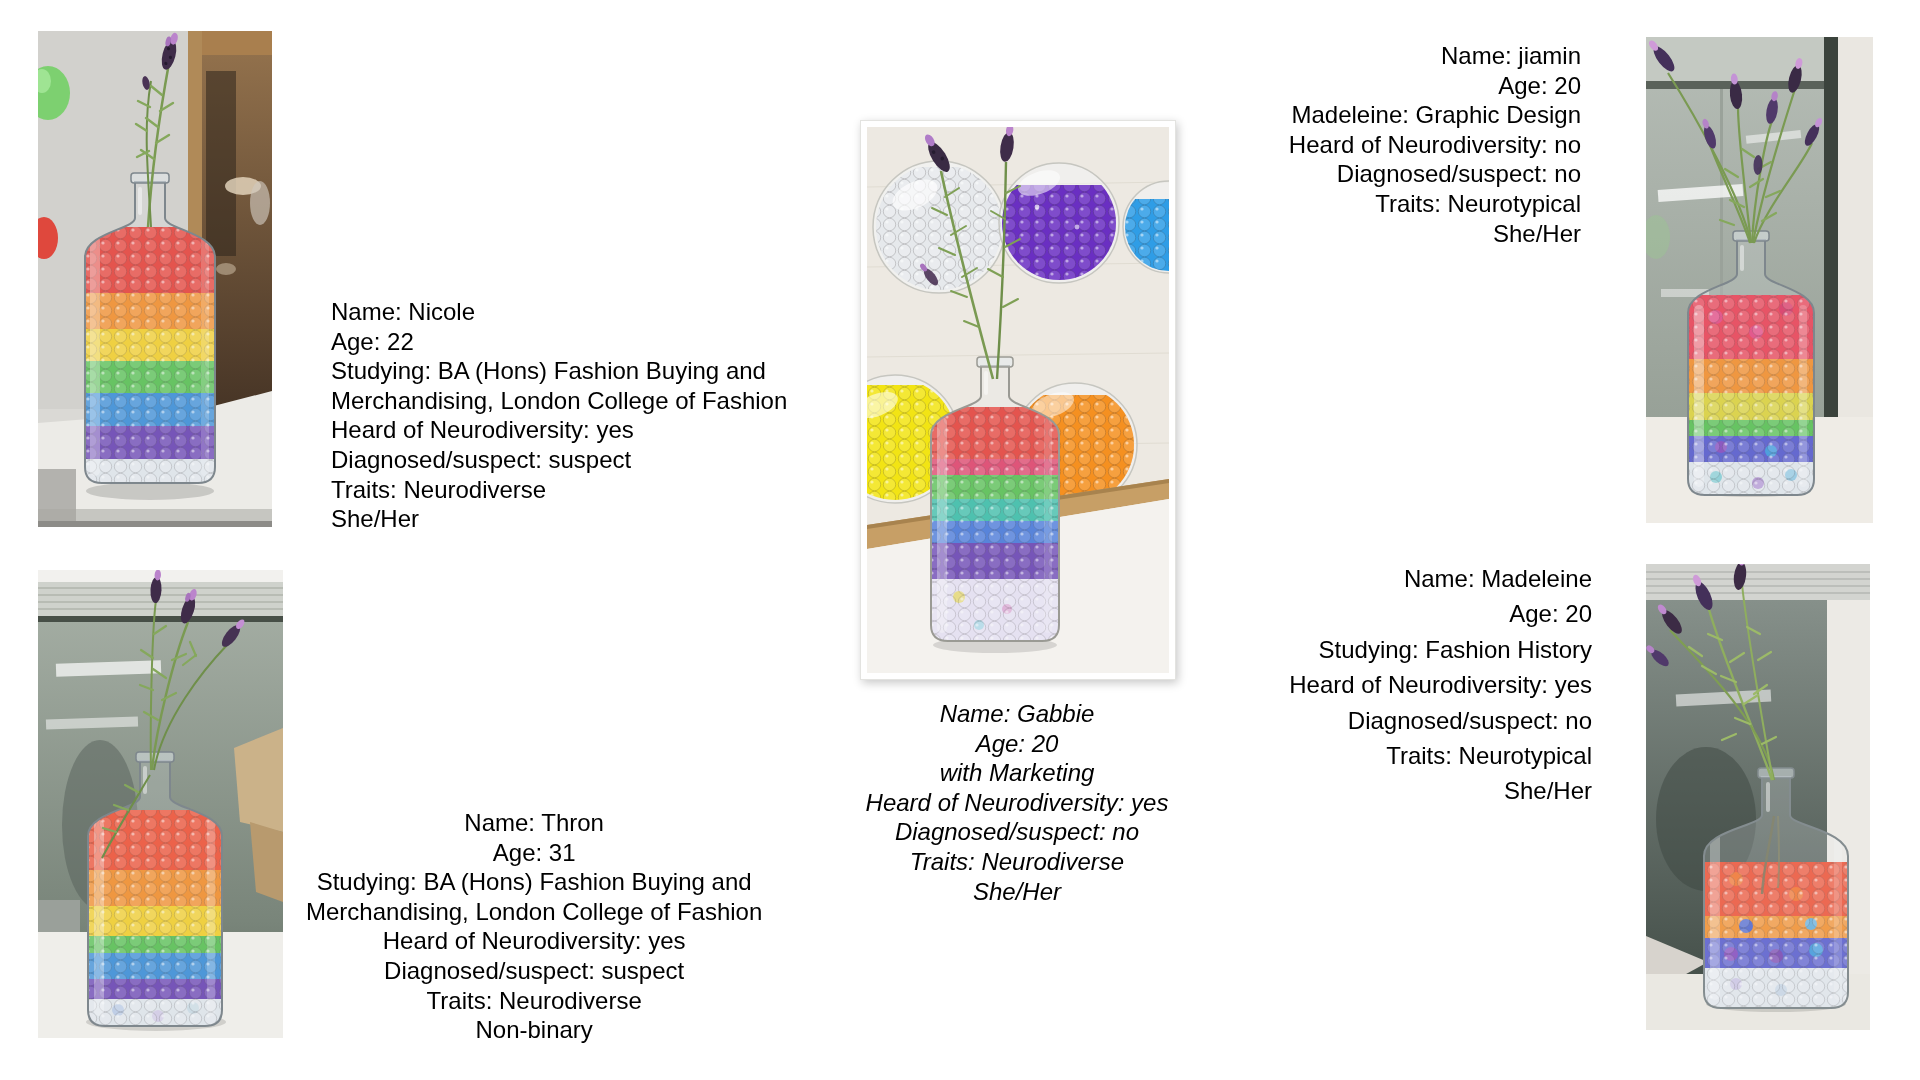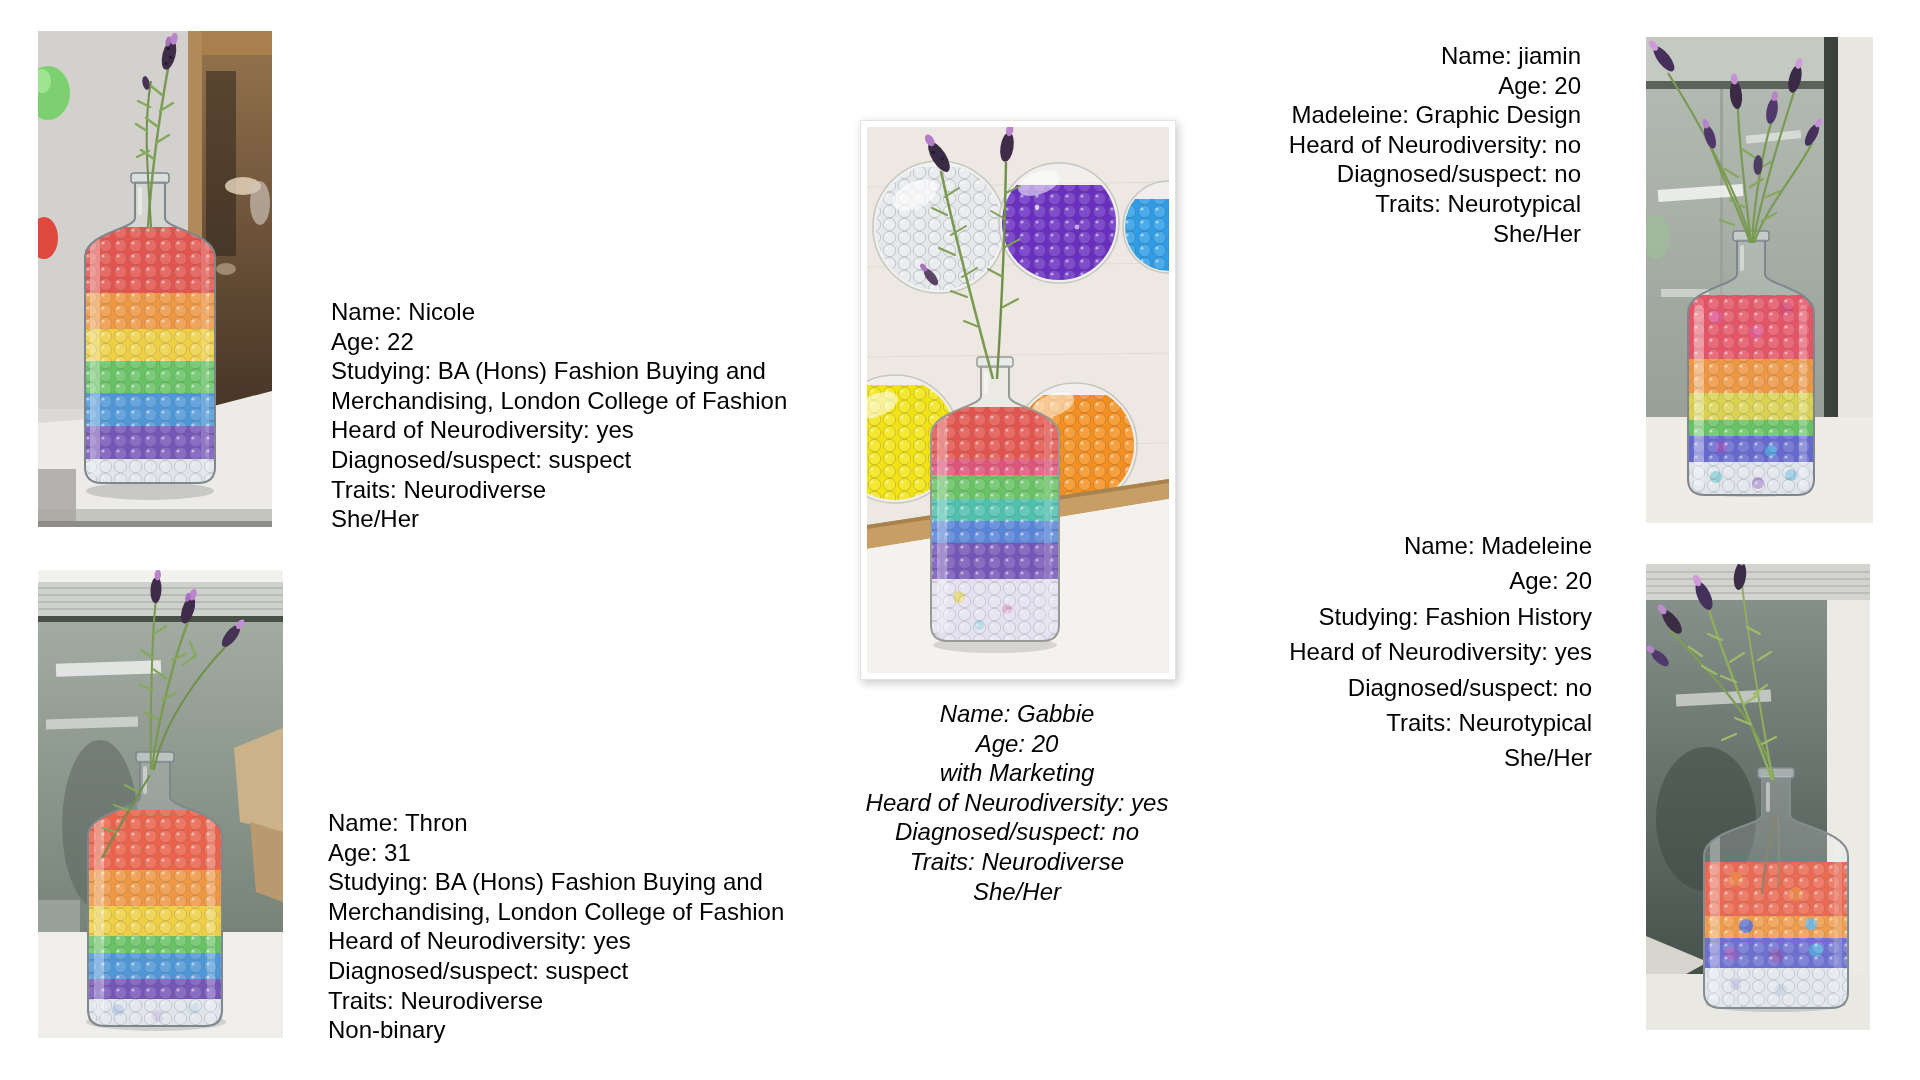--- a/index.html
+++ b/index.html
@@ -527,21 +527,21 @@
     <div class="pline">Name: Nicole</div>
     <div class="pline">Age: 22</div>
     <div class="pline">Studying: BA (Hons) Fashion Buying and</div>
     <div class="pline">Merchandising, London College of Fashion</div>
     <div class="pline">Heard of Neurodiversity: yes</div>
     <div class="pline">Diagnosed/suspect: suspect</div>
     <div class="pline">Traits: Neurodiverse</div>
     <div class="pline">She/Her</div>
   </div>
 
-  <div class="profile" style="left:328px;top:808px;">
+  <div class="profile" style="left:306px;top:808px;text-align:center;">
     <div class="pline">Name: Thron</div>
     <div class="pline">Age: 31</div>
     <div class="pline">Studying: BA (Hons) Fashion Buying and</div>
     <div class="pline">Merchandising, London College of Fashion</div>
     <div class="pline">Heard of Neurodiversity: yes</div>
     <div class="pline">Diagnosed/suspect: suspect</div>
     <div class="pline">Traits: Neurodiverse</div>
     <div class="pline">Non-binary</div>
   </div>
 
@@ -558,21 +558,21 @@
   <div class="profile prof-right" style="left:1181px;top:41px;width:400px;">
     <div class="pline">Name: jiamin</div>
     <div class="pline">Age: 20</div>
     <div class="pline">Madeleine: Graphic Design</div>
     <div class="pline">Heard of Neurodiversity: no</div>
     <div class="pline">Diagnosed/suspect: no</div>
     <div class="pline">Traits: Neurotypical</div>
     <div class="pline">She/Her</div>
   </div>
 
-  <div class="profile prof-right prof-loose" style="left:1192px;top:528px;width:400px;">
+  <div class="profile prof-right prof-loose" style="left:1192px;top:561px;width:400px;">
     <div class="pline">Name: Madeleine</div>
     <div class="pline">Age: 20</div>
     <div class="pline">Studying: Fashion History</div>
     <div class="pline">Heard of Neurodiversity: yes</div>
     <div class="pline">Diagnosed/suspect: no</div>
     <div class="pline">Traits: Neurotypical</div>
     <div class="pline">She/Her</div>
   </div>
 
 </div>

